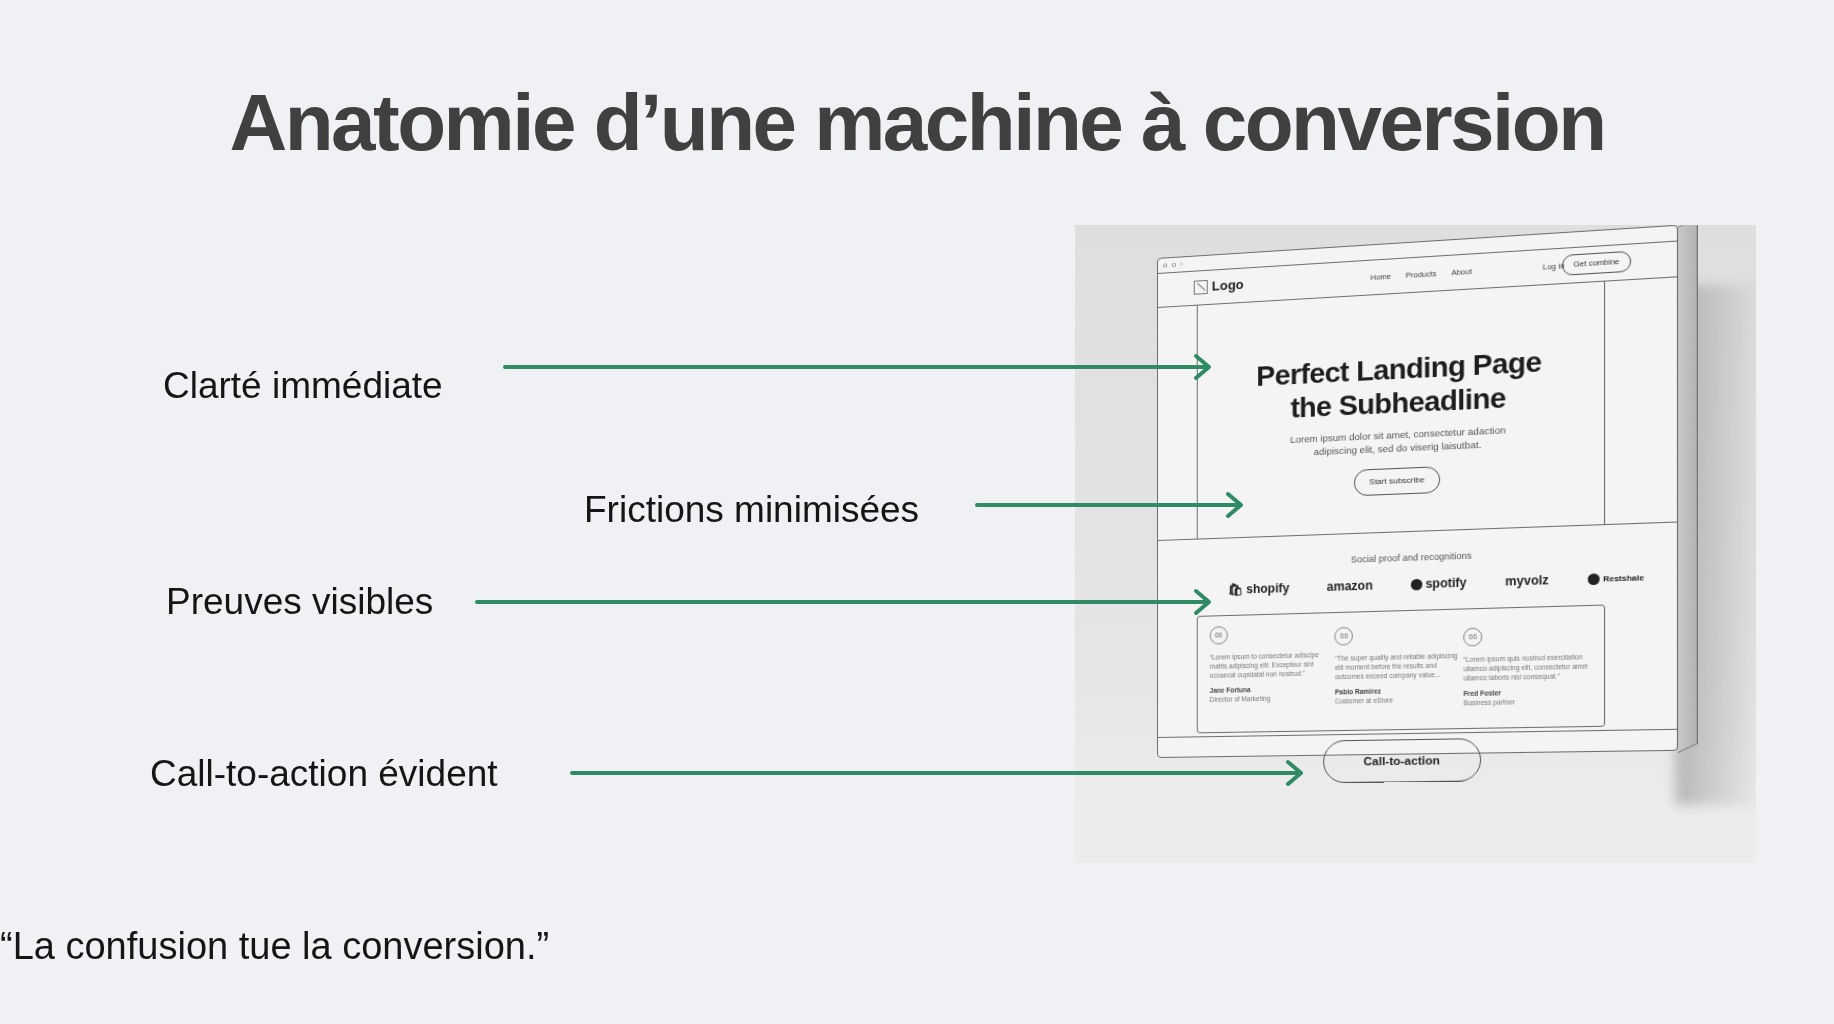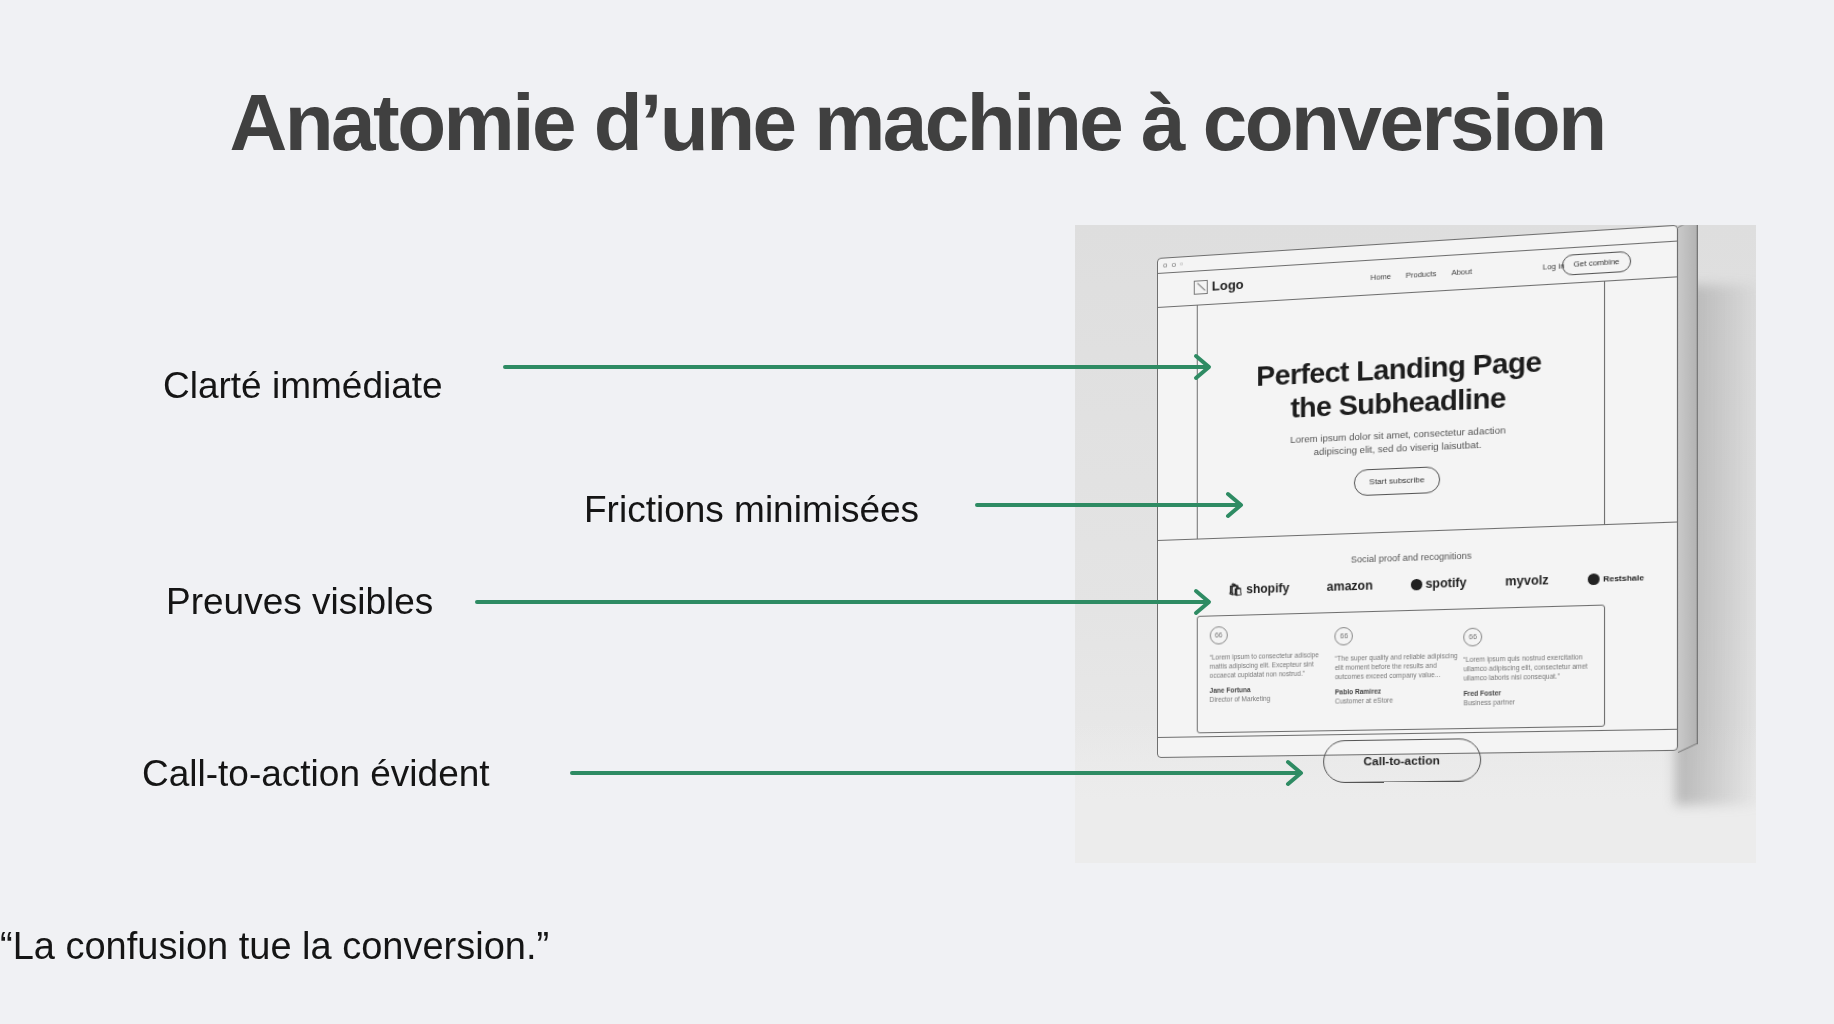--- a/index.html
+++ b/index.html
@@ -109,21 +109,21 @@
 </head>
 <body>
 
 <div class="title">Anatomie d’une machine à conversion</div>
 
 <div class="label" style="left:163px; top:330px;margin-top:32px;">
   <div>Clarté immédiate</div>
 </div>
 <div class="label" style="left:584px; top:486px;">Frictions minimisées</div>
 <div class="label" style="left:159px; top:578px;margin-left:7px;">Preuves visibles</div>
-<div class="label" style="left:142px; top:750px;">Call-to-action évident</div>
+<div class="label" style="left:150px; top:750px;">Call-to-action évident</div>
 
 <div class="panel">
   <div class="floor"></div>
   <div class="shadow"></div>
   <div class="box">
     <div class="side"></div>
     <div class="face">
       <div class="chrome">o o ▫</div>
       <div class="nav">
         <div class="logo">

